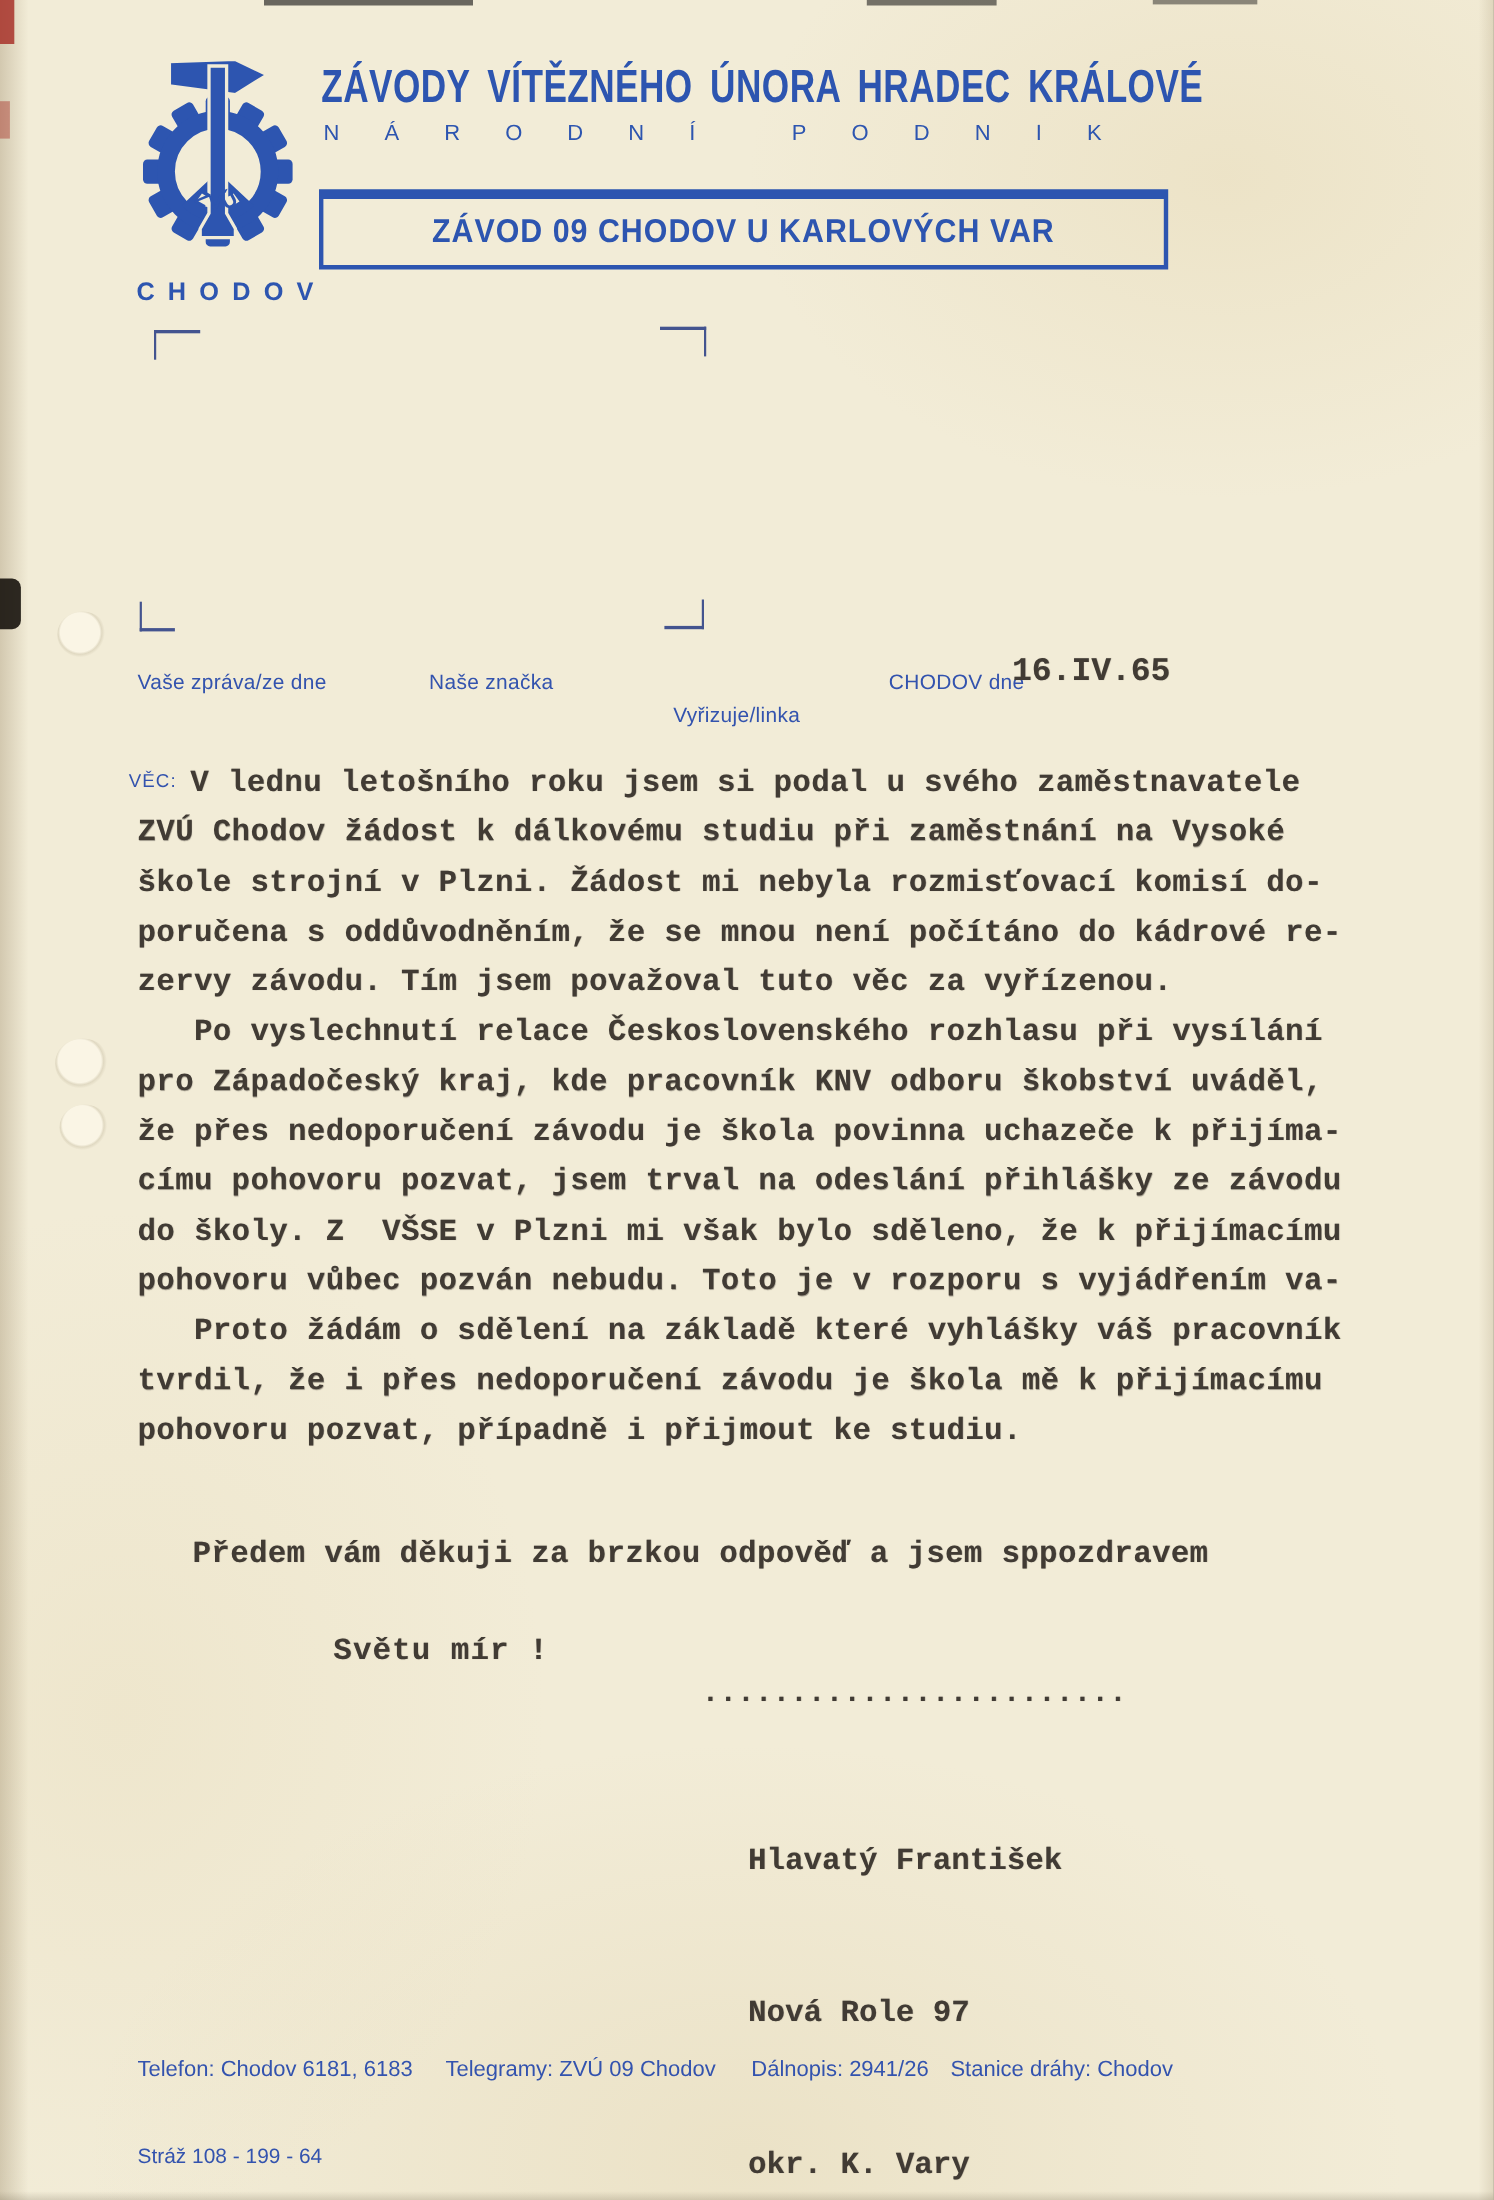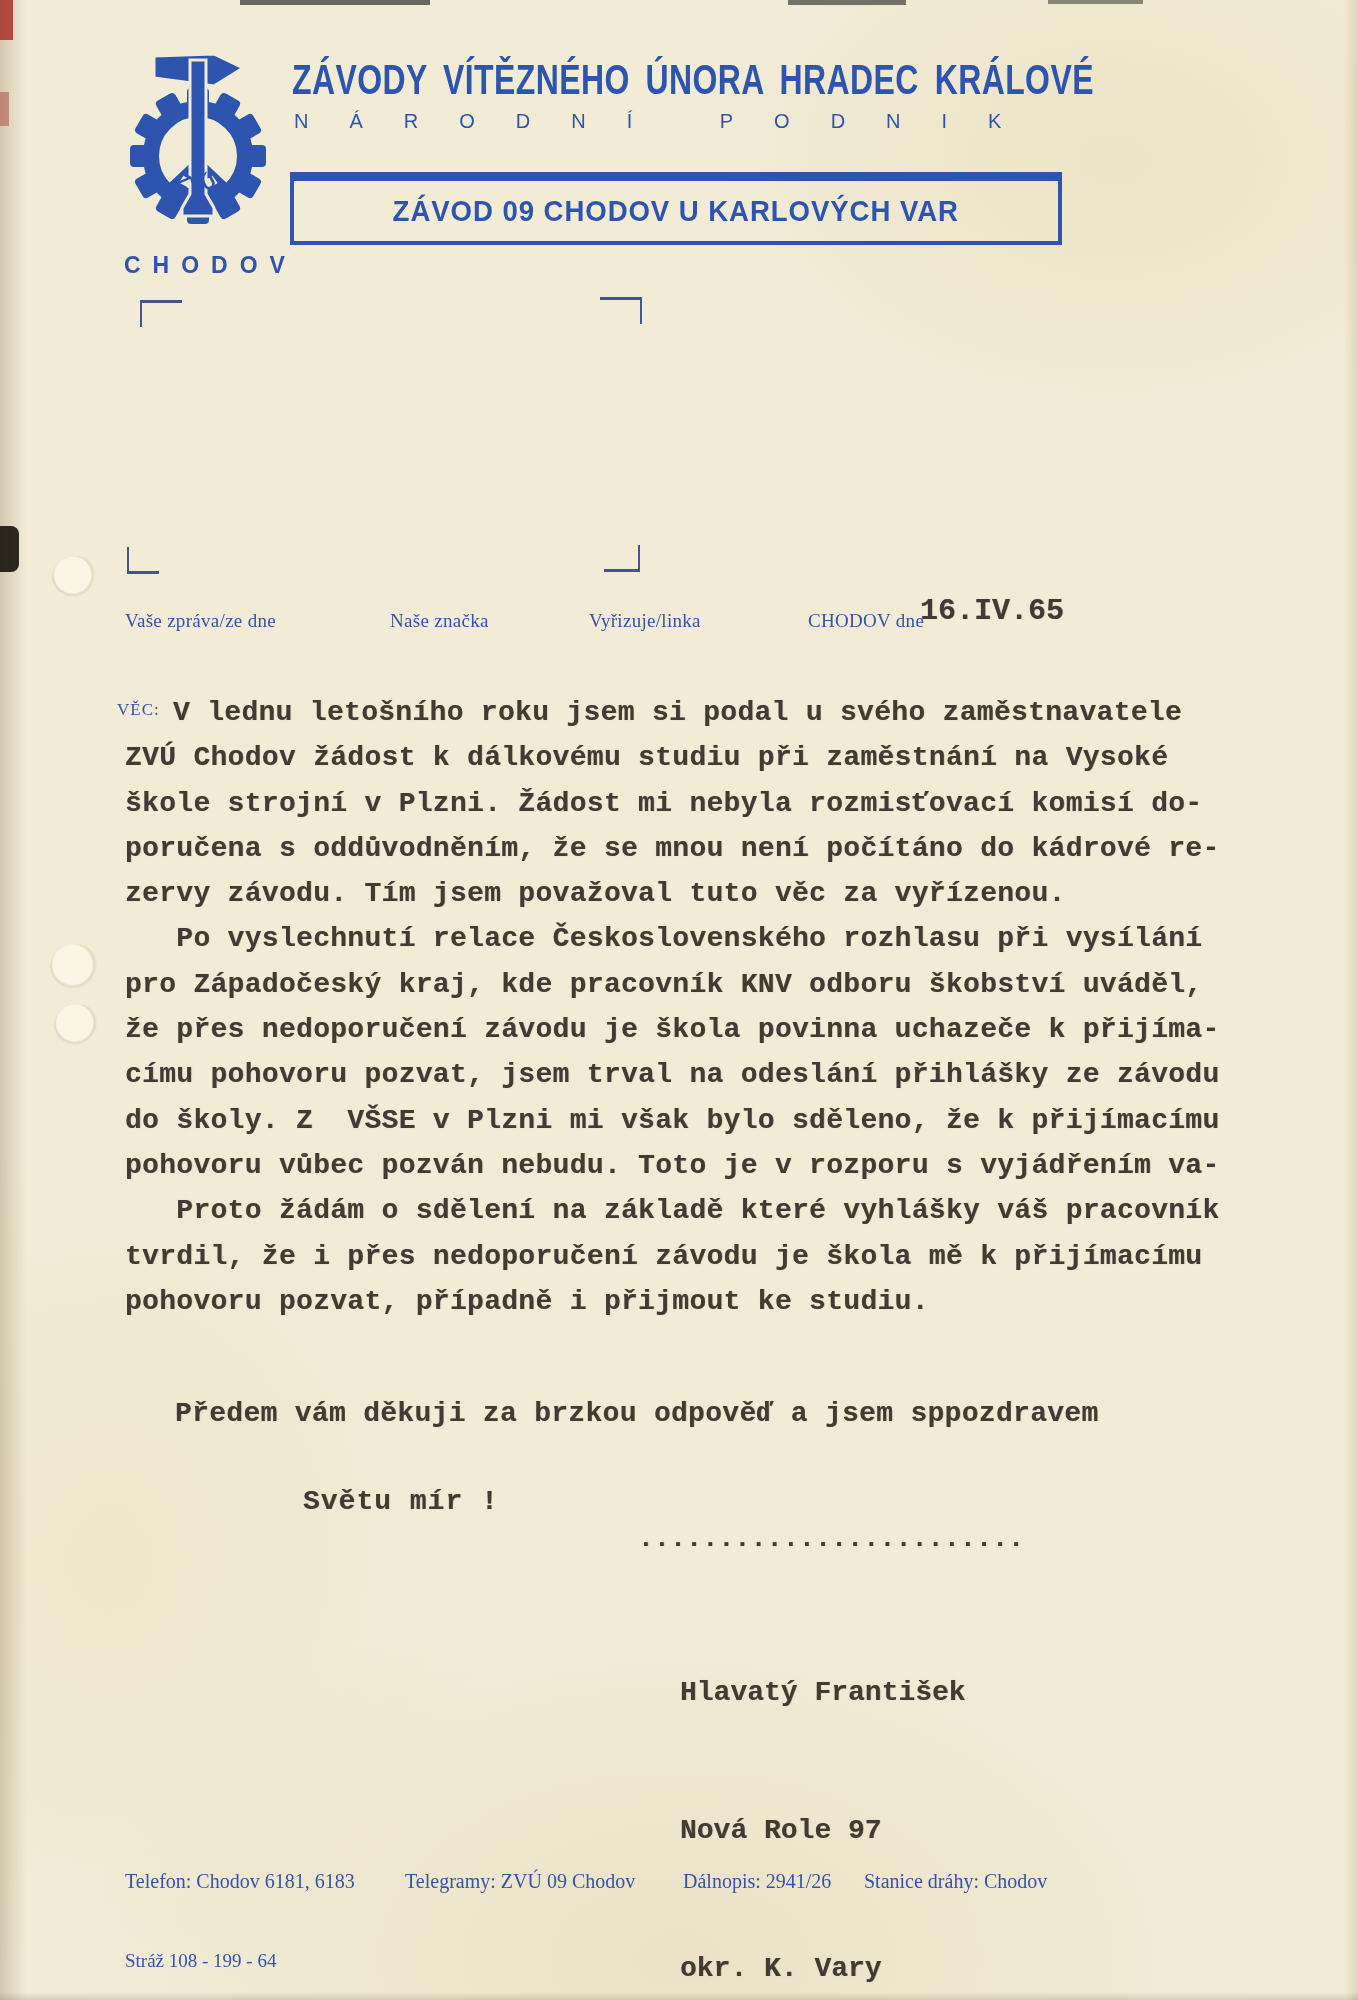--- a/index.html
+++ b/index.html
@@ -16,21 +16,21 @@
   }
   .abs{position:absolute;}
   
   .edge-left{left:0;top:0;width:26px;height:2000px;background:linear-gradient(90deg, rgba(138,118,84,0.30), rgba(138,118,84,0.0));}
   .edge-right{right:0;top:0;width:14px;height:2000px;background:linear-gradient(270deg, rgba(148,128,92,0.20), rgba(148,128,92,0.0));}
   .edge-bottom{left:0;bottom:0;width:1358px;height:8px;background:linear-gradient(0deg, rgba(84,72,50,0.18), rgba(84,72,50,0.0));}
   .bar{background:#0d0d0d;}
   .redmark{background:#a8322a;}
   .blackblob{background:#17130d;border-radius:0 8px 8px 0;}
   .hole{border-radius:50%;background:radial-gradient(circle at 45% 45%, #faf5e5 0 52%, rgba(118,103,68,0.14) 58%, rgba(0,0,0,0) 66%);}
-  .print{font-family:Liberation Serif, serif;color:#3353ae;}
+  .print{font-family:Liberation Sans, sans-serif;color:#3353ae;}
   .tw{font-family:"Liberation Mono","DejaVu Sans Mono",monospace;font-weight:700;color:#413b34;
       text-shadow:0.4px 0.4px 0.7px rgba(64,58,50,0.45);}
   
   .company-name{
     left:292px;top:56px;
     font-size:39px;font-weight:700;color:#2d55b0;white-space:nowrap;
     word-spacing:8px;letter-spacing:0.5px;
     transform:scale(0.82,1.08);transform-origin:left top;
   }
   .enterprise-type{
@@ -125,21 +125,21 @@
   </div>
 
   <div class="abs brk-tl"></div>
   <div class="abs brk-tr"></div>
   <div class="abs brk-bl"></div>
   <div class="abs brk-br"></div>
 
 
   <div class="abs print ref-label" style="left:125px;">Vaše zpráva/ze dne</div>
   <div class="abs print ref-label" style="left:390px;">Naše značka</div>
-  <div class="abs print ref-label" style="left:589px;">Vyřizuje/linka</div>
+  <div class="abs print ref-label" style="left:612px;margin-top:30px;">Vyřizuje/linka</div>
   <div class="abs print ref-label" style="left:808px;">CHODOV dne</div>
   <div class="abs tw date-value">16.IV.65</div>
 
   <div class="abs print subject-label">VĚC:</div>
 
   <div class="abs body-block tw">
     <div class="tw-line first-line">V lednu letošního roku jsem si podal u svého zaměstnavatele</div>
     <div class="tw-line">ZVÚ Chodov žádost k dálkovému studiu při zaměstnání na Vysoké</div>
     <div class="tw-line">škole strojní v Plzni. Žádost mi nebyla rozmisťovací komisí do-</div>
     <div class="tw-line">poručena s oddůvodněním, že se mnou není počítáno do kádrové re-</div>

